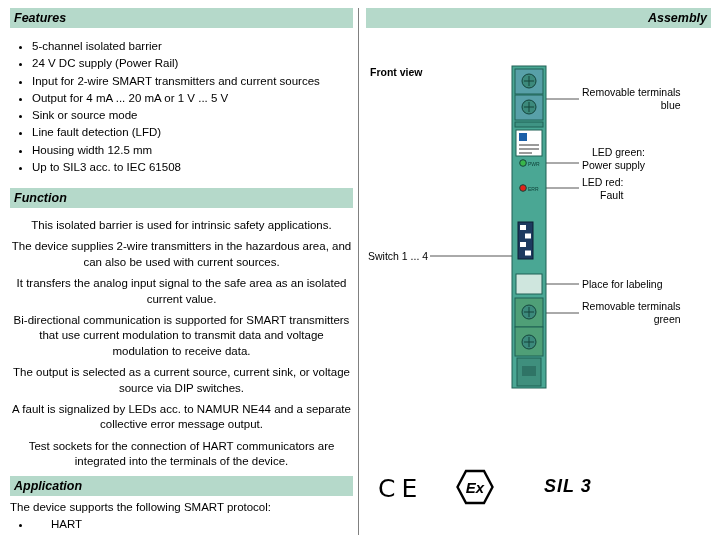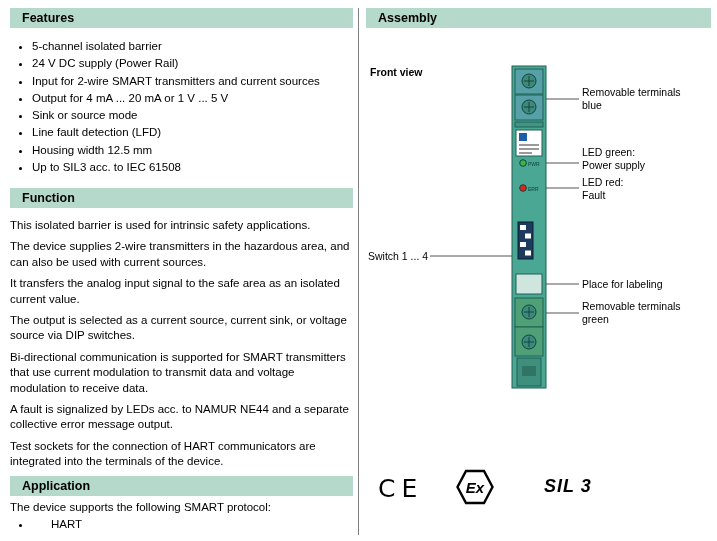--- a/index.html
+++ b/index.html
@@ -2,29 +2,29 @@
 <html><head>
 <meta charset="utf-8">
 <style>
   * { margin:0; padding:0; box-sizing:border-box; }
   html,body { width:717px; height:541px; }
   body { font-family:"Liberation Sans", sans-serif; background:#fff; color:#000; }
   .page { position:relative; width:717px; height:541px; background:#fff; overflow:hidden; }
 
   .col-left  { position:absolute; left:10px;  top:8px; width:343px; }
   .divider   { position:absolute; left:358px; top:8px; height:527px; width:1px; background:#808080; }
-  .col-right { position:absolute; left:366px; top:8px; width:345px; height:527px; }
+  .col-right { position:absolute; left:366px; top:8px; width:345px; height:527px;text-align:right; }
 
-  .sec-header { background:#b5d9ca; font-weight:bold; font-size:12.5px; line-height:14px; padding:3px 12px; height:20px; }
+  .sec-header { background:#b5d9ca; font-weight:bold; font-size:12.5px; line-height:14px; padding:3px 4px; height:20px;font-style:italic; }
 
   .bullets { list-style:disc outside; margin:12px 0 14px 10px; padding-left:12px; font-size:11.5px; }
   .bullets li { margin-bottom:4.5px; line-height:12.8px; }
 
   .para { font-size:11.5px; line-height:15.4px; margin-bottom:6px; }
-  .para-block { margin-top:10px; }
+  .para-block { margin-top:10px;text-align:center; }
   .app-header { margin-top:4px; }
   .app-intro { font-size:11.5px; line-height:15.4px; margin-top:4px; }
   .app-list { list-style:disc outside; margin:2px 0 0 10px; padding-left:12px; font-size:11.5px; }
   .app-list li { line-height:15px;padding-left:19px; }
 
   .front-view { position:absolute; left:4px; top:58px; font-weight:bold; font-size:10.5px; }
   .device-svg { position:absolute; left:0; top:28px; }
 
   .callout { position:absolute; font-size:10.5px; line-height:13px; white-space:pre-line; }
   .co-terminals-blue  { left:216px; top:78px;  }
@@ -54,22 +54,22 @@
       <li>Line fault detection (LFD)</li>
       <li>Housing width 12.5 mm</li>
       <li>Up to SIL3 acc. to IEC 61508</li>
     </ul>
 
     <div class="sec-header">Function</div>
     <div class="para-block">
       <p class="para">This isolated barrier is used for intrinsic safety applications.</p>
       <p class="para">The device supplies 2-wire transmitters in the hazardous area, and can also be used with current sources.</p>
       <p class="para">It transfers the analog input signal to the safe area as an isolated current value.</p>
+      <p class="para">Bi-directional communication is supported for SMART transmitters that use current modulation to transmit data and voltage modulation to receive data.</p>
       <p class="para">The output is selected as a current source, current sink, or voltage source via DIP switches.</p>
-      <p class="para">Bi-directional communication is supported for SMART transmitters that use current modulation to transmit data and voltage modulation to receive data.</p>
       <p class="para">A fault is signalized by LEDs acc. to NAMUR NE44 and a separate collective error message output.</p>
       <p class="para">Test sockets for the connection of HART communicators are integrated into the terminals of the device.</p>
     </div>
 
     <div class="sec-header app-header">Application</div>
     <p class="app-intro">The device supports the following SMART protocol:</p>
     <ul class="app-list">
       <li>HART</li>
     </ul>
   </div>

